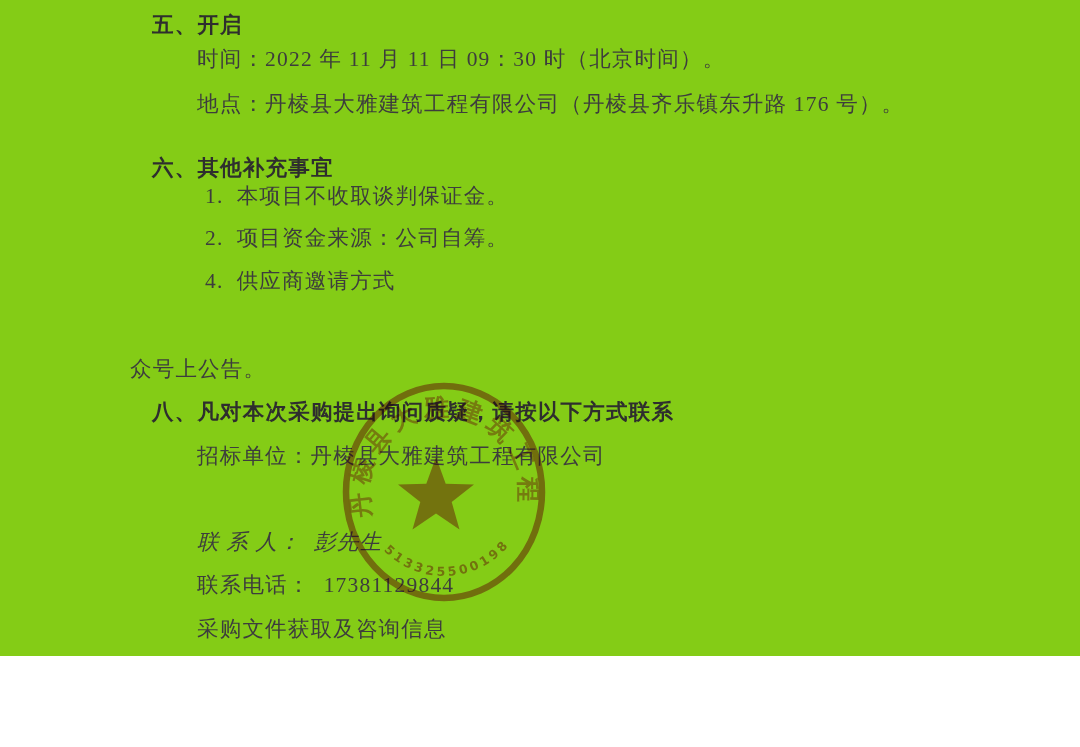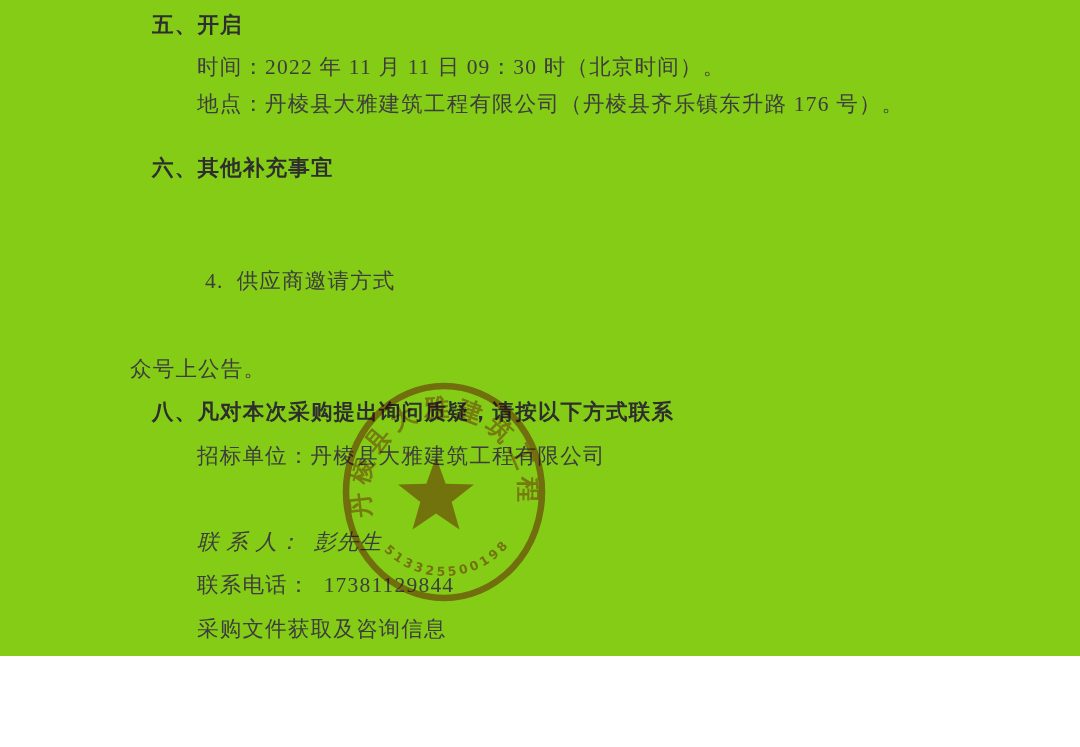--- a/index.html
+++ b/index.html
@@ -16,21 +16,21 @@
     white-space:pre;
     font-size:21.5px;
     line-height:1.1;
     letter-spacing:1.2px;
     color:#3d3d3d;
   }
   .bold{font-weight:bold;color:#2e2e2e;}
 
   
   .l0 {left:152px;top:14px;}
-  .l1 {left:197px;top:56px;}
+  .l1 {left:197px;top:48px;}
   .l2 {left:197px;top:93px;}
   .l3 {left:152px;top:141px;margin-top:16px;}
   .l4 {left:205px;top:185px;}
   .l5 {left:205px;top:227px;}
   .l6 {left:205px;top:270px;}
   .l7 {left:174px;top:315px;}
   .l8 {left:130px;top:358px;}
   .l9 {left:152px;top:401px;}
   .l10{left:197px;top:445px;}
   .l11{left:197px;top:489px;}
@@ -73,20 +73,22 @@
 </head>
 <body>
 
 <div class="page">
 
   <div class="line bold l0">五、开启</div>
   <div class="line l1">时间：2022 年 11 月 11 日 09：30 时（北京时间）。</div>
   <div class="line l2">地点：丹棱县大雅建筑工程有限公司（丹棱县齐乐镇东升路 176 号）。</div>
 
   <div class="line bold l3">六、其他补充事宜</div>
+  <div class="line l4">1.  本项目不收取谈判保证金。</div>
+  <div class="line l5">2.  项目资金来源：公司自筹。</div>
   <div class="line l6">4.  供应商邀请方式</div>
 
   <div class="line l8">众号上公告。</div>
 
   <div class="line bold l9">八、凡对本次采购提出询问质疑，请按以下方式联系</div>
   <div class="line l10">招标单位：丹棱县大雅建筑工程有限公司</div>
   <div class="line l12">联 系 人：  彭先生</div>
   <div class="line l13">联系电话：  17381129844</div>
 
   <div class="line l14">采购文件获取及咨询信息</div>

